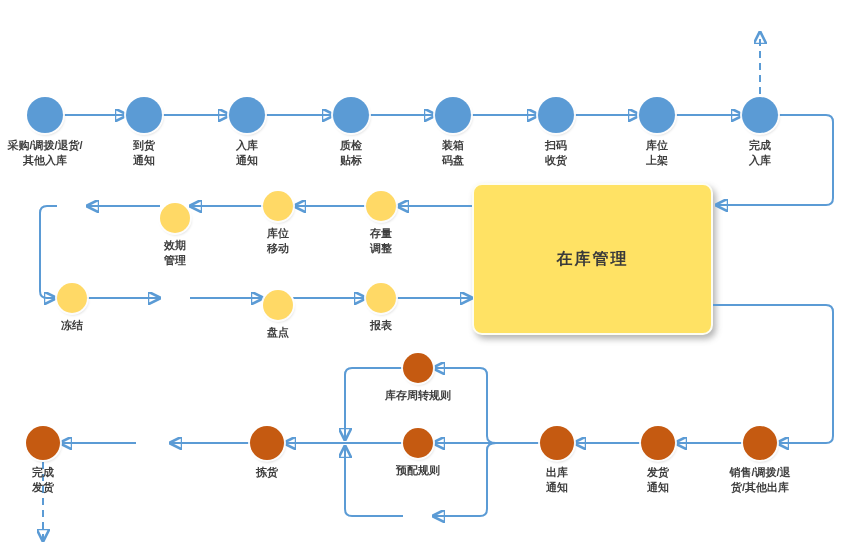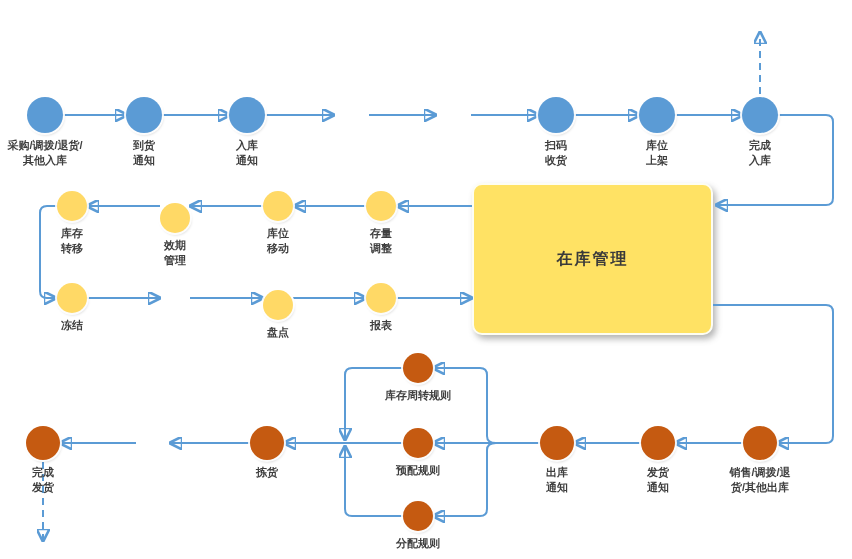--- a/index.html
+++ b/index.html
@@ -91,41 +91,46 @@
   <div class="node" style="left:94px;top:97px">
     <div class="circle c-blue"></div>
     <div class="node-label">到货
 通知</div>
   </div>
   <div class="node" style="left:197px;top:97px">
     <div class="circle c-blue"></div>
     <div class="node-label">入库
 通知</div>
   </div>
+  <div class="node" style="left:301px;top:97px">
+    <div class="circle c-blue"></div>
+    <div class="node-label">质检
+贴标</div>
+  </div>
+  <div class="node" style="left:403px;top:97px">
+    <div class="circle c-blue"></div>
+    <div class="node-label">装箱
+码盘</div>
+  </div>
   <div class="node" style="left:506px;top:97px">
     <div class="circle c-blue"></div>
     <div class="node-label">扫码
 收货</div>
   </div>
   <div class="node" style="left:607px;top:97px">
     <div class="circle c-blue"></div>
     <div class="node-label">库位
 上架</div>
   </div>
   <div class="node" style="left:710px;top:97px">
     <div class="circle c-blue"></div>
     <div class="node-label">完成
 入库</div>
   </div>
 
-  <div class="node" style="left:22px;top:191px">
-    <div class="circle c-yellow"></div>
-    <div class="node-label">库存
-转移</div>
-  </div>
   <div class="node" style="left:125px;top:203px">
     <div class="circle c-yellow"></div>
     <div class="node-label">效期
 管理</div>
   </div>
   <div class="node" style="left:228px;top:191px">
     <div class="circle c-yellow"></div>
     <div class="node-label">库位
 移动</div>
   </div>
@@ -149,24 +154,20 @@
   </div>
 
   <div class="node" style="left:368px;top:428px">
     <div class="circle c-rule"></div>
     <div class="node-label">预配规则</div>
   </div>
   <div class="node" style="left:368px;top:353px">
     <div class="circle c-rule"></div>
     <div class="node-label">库存周转规则</div>
   </div>
-  <div class="node" style="left:368px;top:501px">
-    <div class="circle c-rule"></div>
-    <div class="node-label">分配规则</div>
-  </div>
 
   <div class="node" style="left:-7px;top:426px">
     <div class="circle c-orange"></div>
     <div class="node-label">完成
 发货</div>
   </div>
   <div class="node" style="left:217px;top:426px">
     <div class="circle c-orange"></div>
     <div class="node-label">拣货</div>
   </div>

